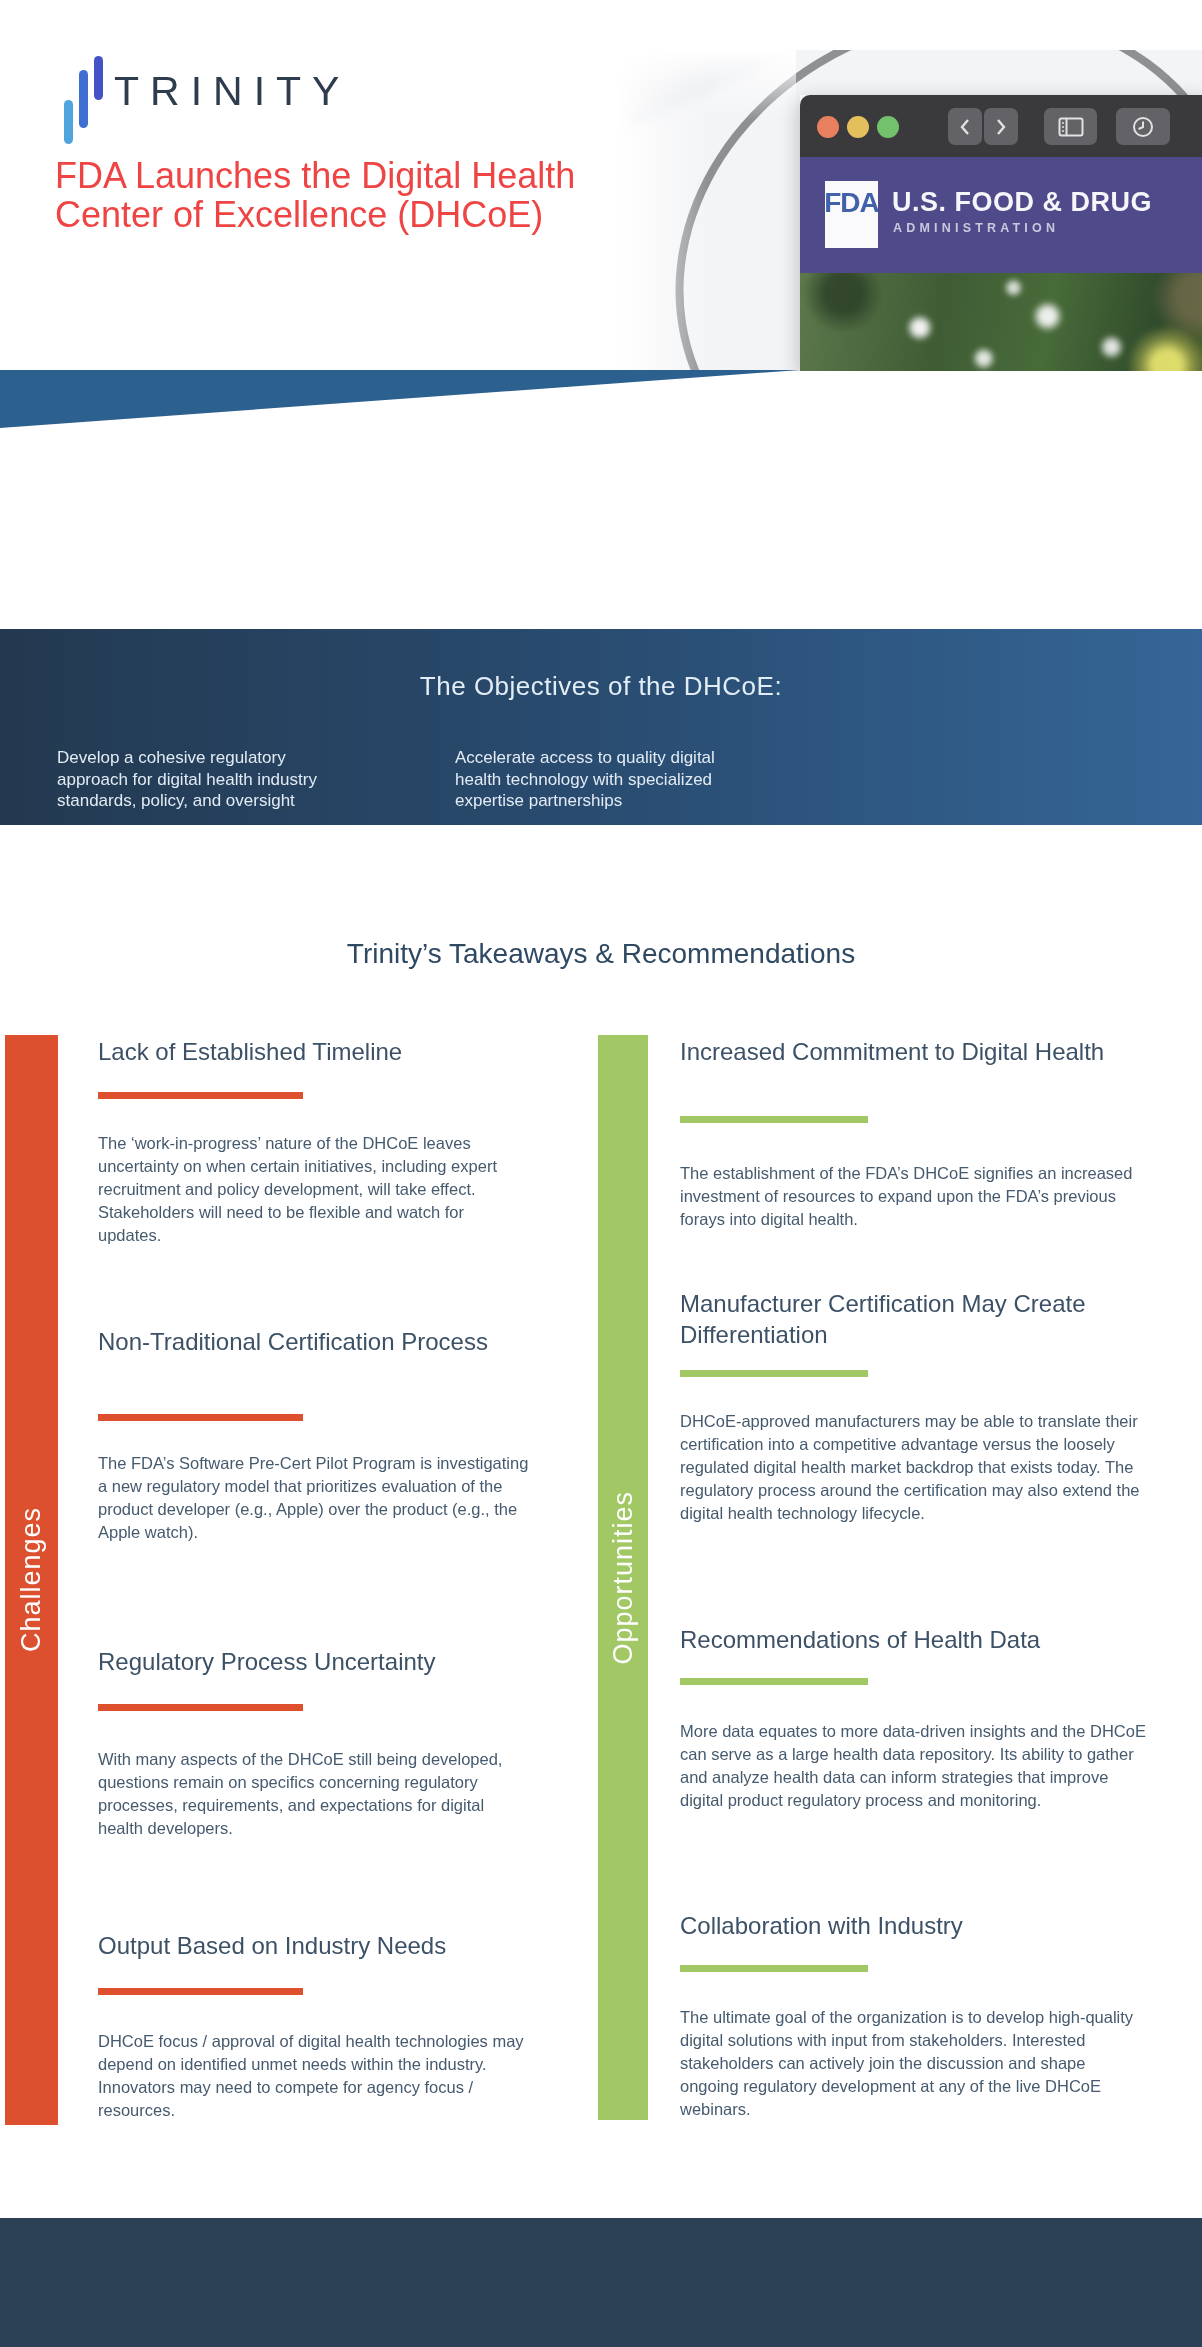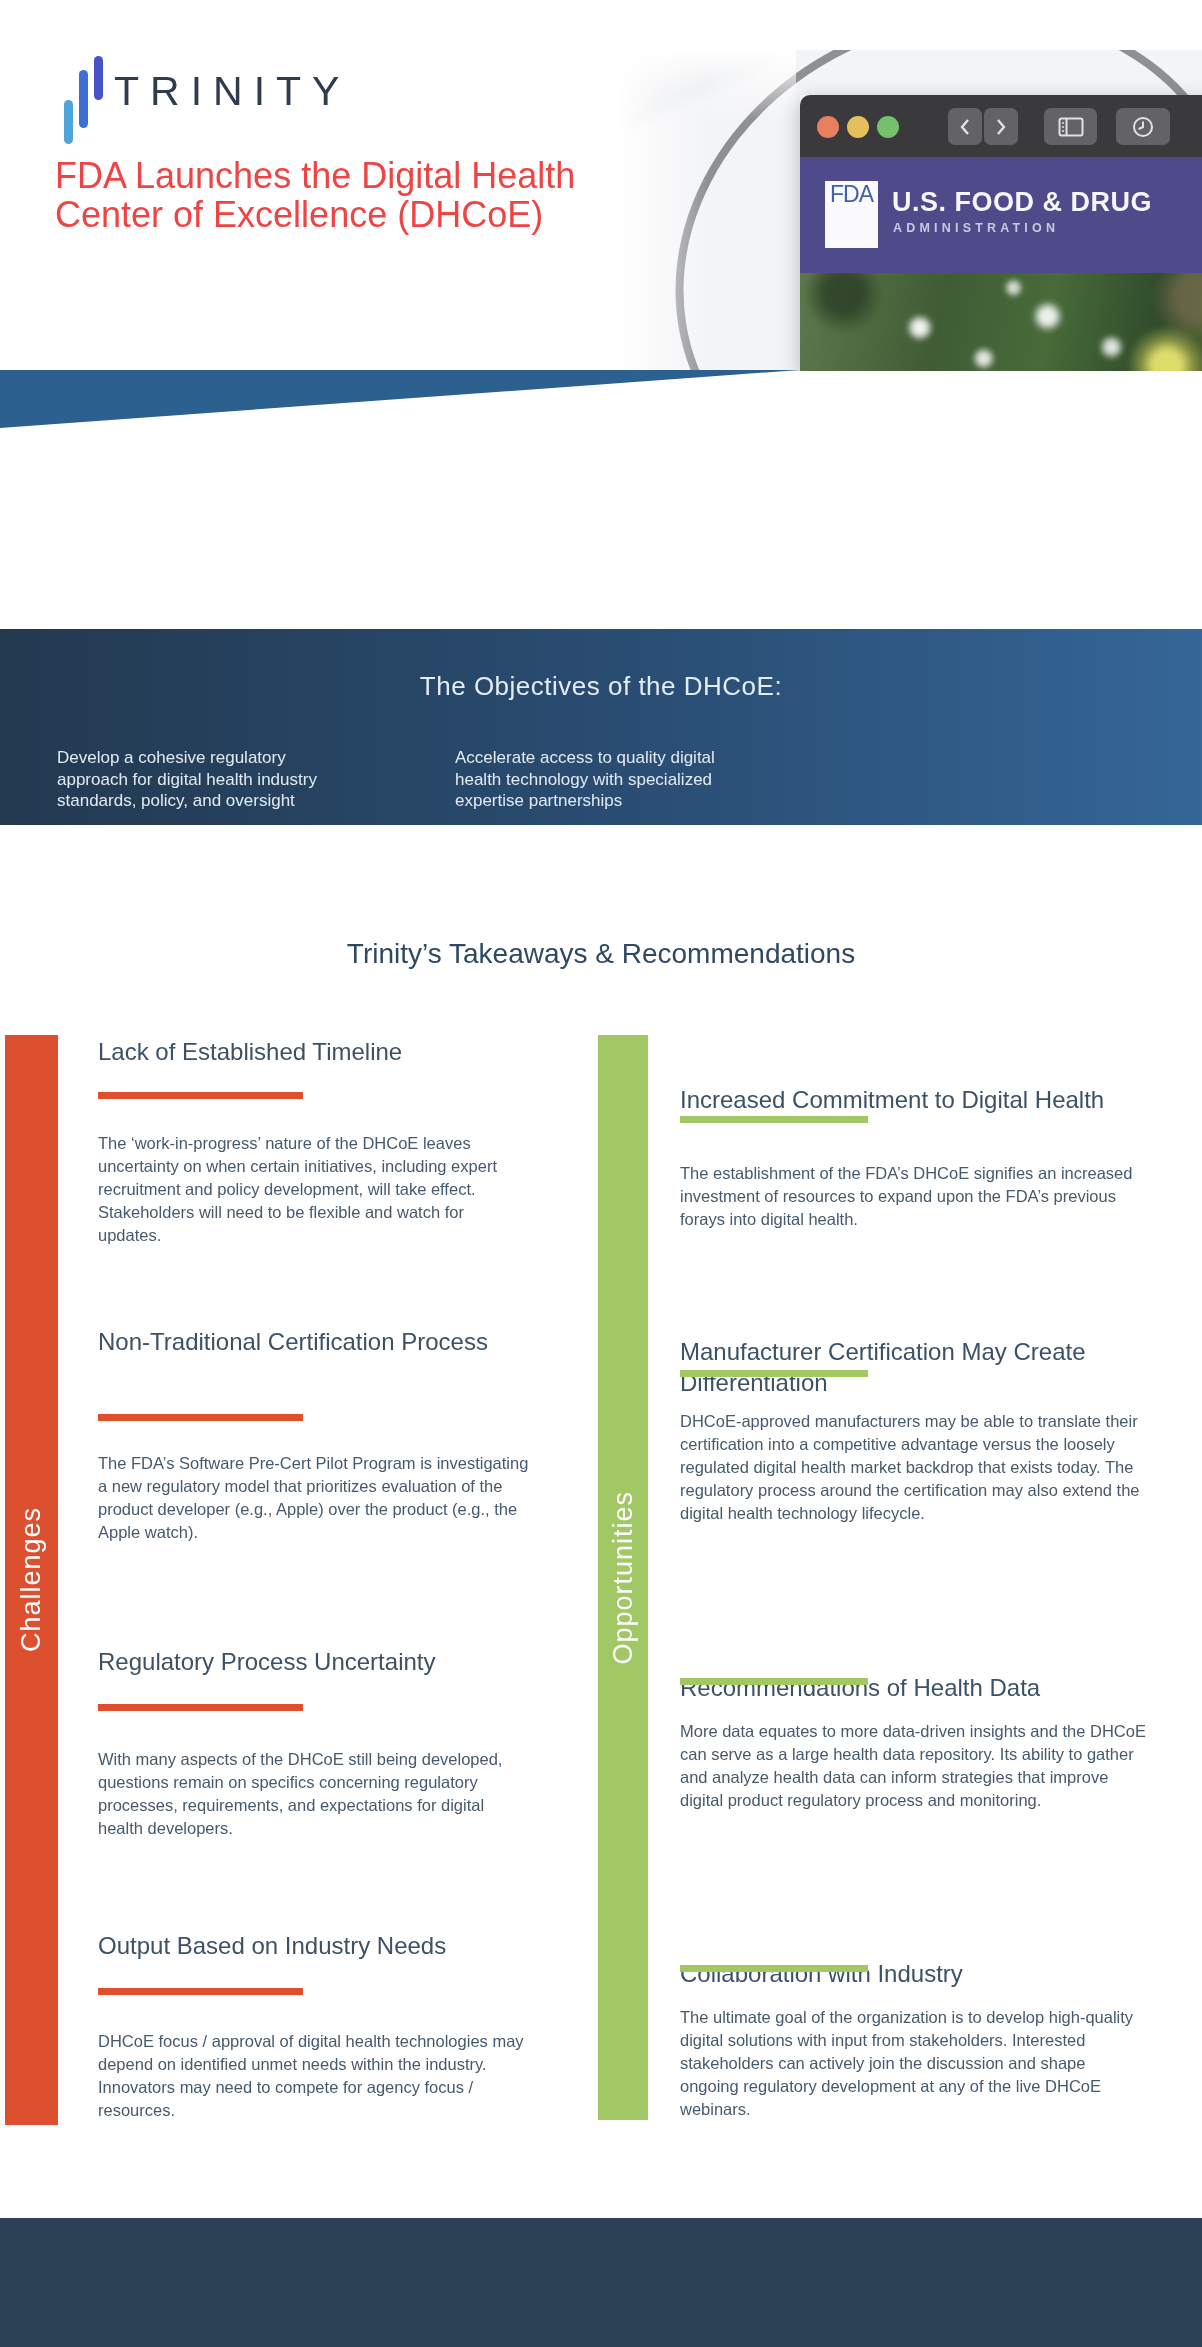--- a/index.html
+++ b/index.html
@@ -33,21 +33,21 @@
   .l-green{left:77px;background:#74C16D;}
   .tbtn{position:absolute;top:13px;height:37px;background:#626267;border-radius:7px;
         display:flex;align-items:center;justify-content:center;}
   .btn-back{left:148px;width:34px;}
   .btn-fwd{left:184px;width:34px;}
   .btn-side{left:244px;width:53px;}
   .btn-hist{left:316px;width:54px;}
   .banner{position:absolute;left:0;top:62px;width:100%;height:116px;background:#4F4B8A;}
   .fda-box{position:absolute;left:25px;top:24px;width:53px;height:67px;background:#FAFAFC;
         display:flex;justify-content:center;}
-  .fda-box span{font-size:23px;font-weight:400;color:#4161A9;letter-spacing:-1px;}
+  .fda-box span{font-size:28px;font-weight:700;color:#4161A9;margin-top:6px;letter-spacing:-1px;}
   .org1{position:absolute;left:92px;top:30px;font-size:27px;font-weight:700;color:#F5F5FA;letter-spacing:0.5px;}
   .org2{position:absolute;left:93px;top:64px;font-size:12.5px;font-weight:700;color:#C9C9DE;letter-spacing:4.2px;}
   .field{position:absolute;left:0;top:178px;width:100%;height:98px;overflow:hidden;background:#46603A;}
   .field-inner{position:absolute;left:-8px;top:-8px;right:-8px;bottom:-8px;filter:blur(2.5px);
     background:
       radial-gradient(circle at 30% 55%, rgba(255,255,255,0.92) 0 6px, rgba(255,255,255,0) 14px),
       radial-gradient(circle at 45% 82%, rgba(255,255,255,0.85) 0 5px, rgba(255,255,255,0) 12px),
       radial-gradient(circle at 60% 45%, rgba(255,255,255,0.9) 0 7px, rgba(255,255,255,0) 16px),
       radial-gradient(circle at 75% 72%, rgba(255,255,255,0.85) 0 5px, rgba(255,255,255,0) 13px),
       radial-gradient(circle at 52% 20%, rgba(255,255,255,0.8) 0 4px, rgba(255,255,255,0) 10px),
@@ -80,21 +80,21 @@
   .bar-op{left:598px;width:50px;height:1085px;background:#A2C865;}
   .vlabel{writing-mode:vertical-rl;transform:rotate(180deg);color:#FDFDFD;font-size:27px;letter-spacing:1px;}
   .block{position:absolute;}
   .bt{position:absolute;top:0;left:0;font-size:24px;line-height:31px;color:#3C5166;font-weight:400;}
   .rule{position:absolute;left:0;height:7px;}
   .rule-red{background:#DE4F2E;width:205px;}
   .rule-green{background:#A2C865;width:188px;}
   .bb{position:absolute;left:0;font-size:16.5px;line-height:23px;color:#465A6E;}
   .colL{left:98px;width:432px;}
   .colR{left:680px;width:468px;}
-  .colR .bt{width:440px;margin-top:48px;}
+  .colR .bt{width:440px;}
   .c1{top:1036px;} .c1 .rule{top:56px;} .c1 .bb{top:96px;}
   .c2{top:1326px;} .c2 .rule{top:88px;} .c2 .bb{top:126px;}
   .c3{top:1646px;} .c3 .rule{top:58px;} .c3 .bb{top:102px;}
   .c4{top:1930px;} .c4 .rule{top:58px;} .c4 .bb{top:100px;}
   .o1{top:1036px;} .o1 .rule{top:80px;} .o1 .bb{top:126px;}
   .o2{top:1288px;} .o2 .rule{top:82px;} .o2 .bb{top:122px;}
   .o3{top:1624px;} .o3 .rule{top:54px;} .o3 .bb{top:96px;}
   .o4{top:1910px;} .o4 .rule{top:55px;} .o4 .bb{top:96px;}
 
   .footer{left:0;top:2218px;width:1202px;height:129px;background:#2D4156;}

